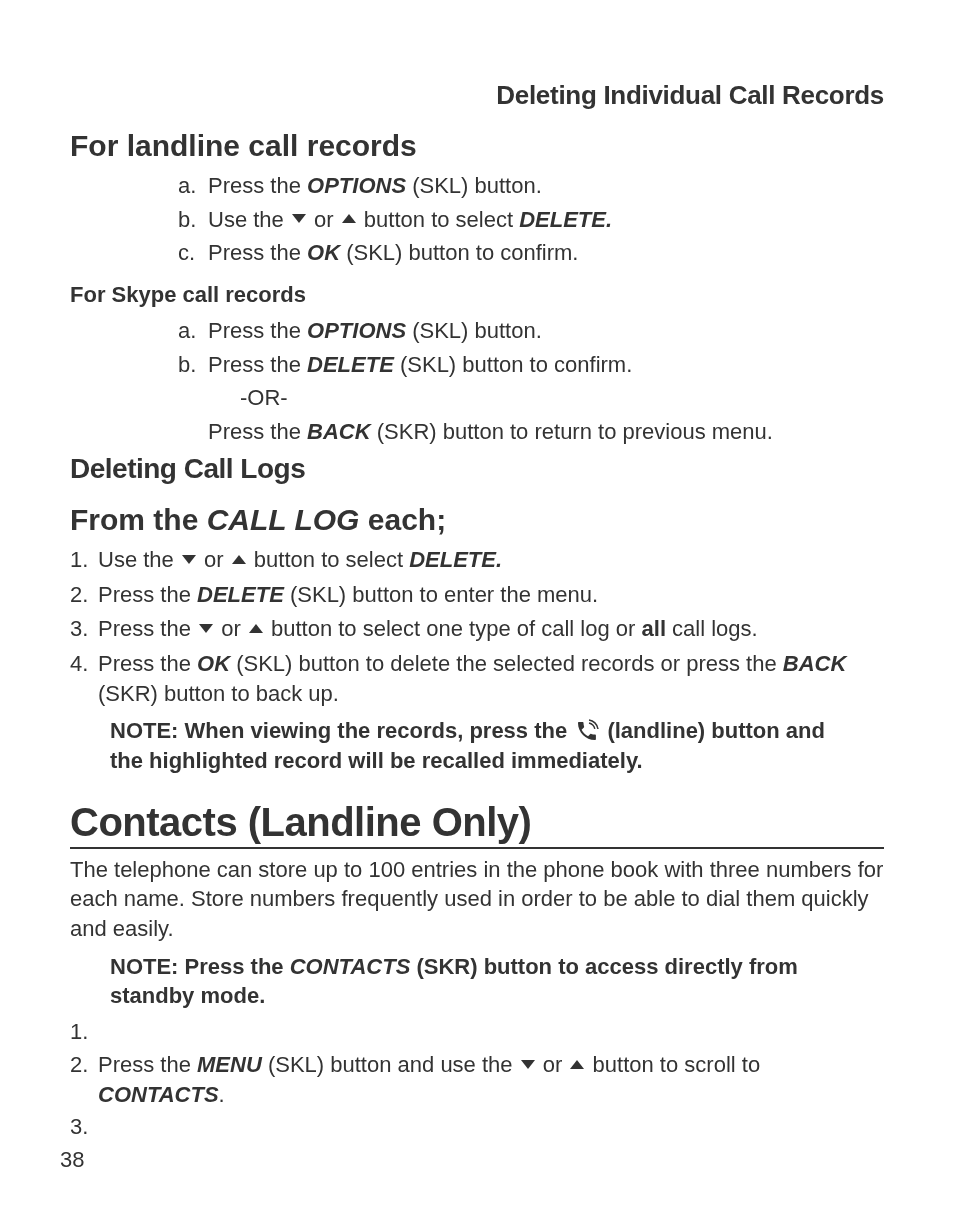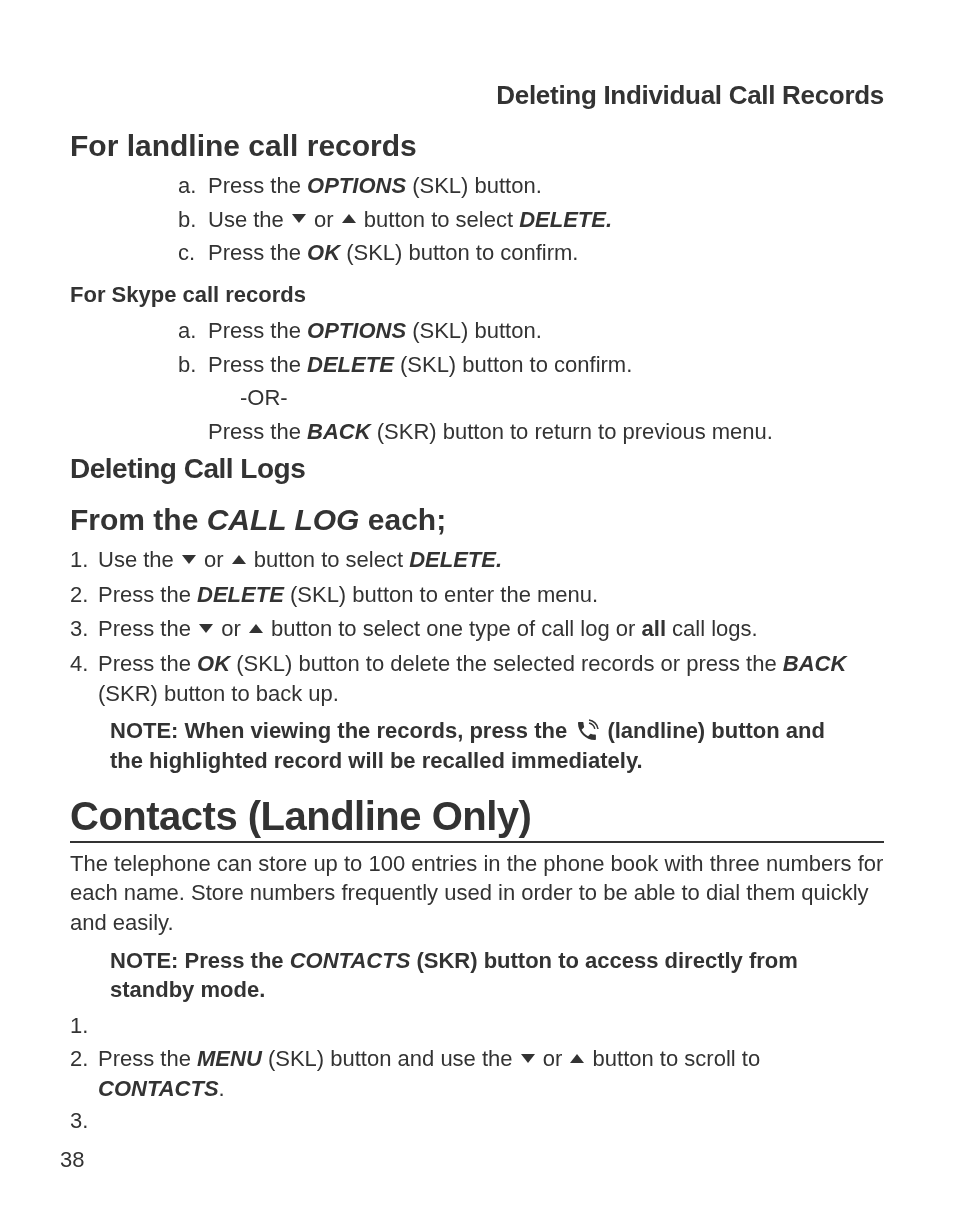--- a/index.html
+++ b/index.html
@@ -6,21 +6,21 @@
   body {
     width: 954px;
     height: 1215px;
     padding: 80px 70px 40px 70px;
     font-family: "Segoe UI", Arial, sans-serif;
     color: #333;
     position: relative;
   }
   .h3 { font-size: 26px; font-weight: 600; margin-bottom: 2px; letter-spacing: -0.3px; text-align: right; }
   .h2 { font-size: 28px; font-weight: 600; margin-top: 6px; margin-bottom: 0px; letter-spacing: -0.5px; }
-  .h1 { font-size: 40px; font-weight: 600; margin-top: 18px; border-bottom: 2px solid #333; padding-bottom: 2px; letter-spacing: -0.5px; }
+  .h1 { font-size: 40px; font-weight: 600; margin-top: 24px; border-bottom: 2px solid #333; padding-bottom: 2px; letter-spacing: -0.5px; }
   .sub { font-size: 30px; font-weight: 600; margin-top: 18px; margin-bottom: 8px; }
   .subnobot { font-size: 22px; font-weight: 600; margin-top: 14px; margin-bottom: 8px; }
   .bi { font-weight: 700; font-style: italic; }
   .b { font-weight: 700; }
   .body { font-size: 22px; font-weight: 300; line-height: 1.35; }
   ol.letters { list-style: none; }
   .letter-row { display: flex; align-items: baseline; gap: 10px; margin: 4px 0; padding-left: 108px; }
   .ll { width: 20px; flex-shrink: 0; font-size: 22px; font-weight: 300; }
   .lt { font-size: 22px; font-weight: 300; line-height: 1.35; }
   .indent-text { padding-left: 138px; font-size: 22px; font-weight: 300; margin: 4px 0; line-height: 1.35; }

